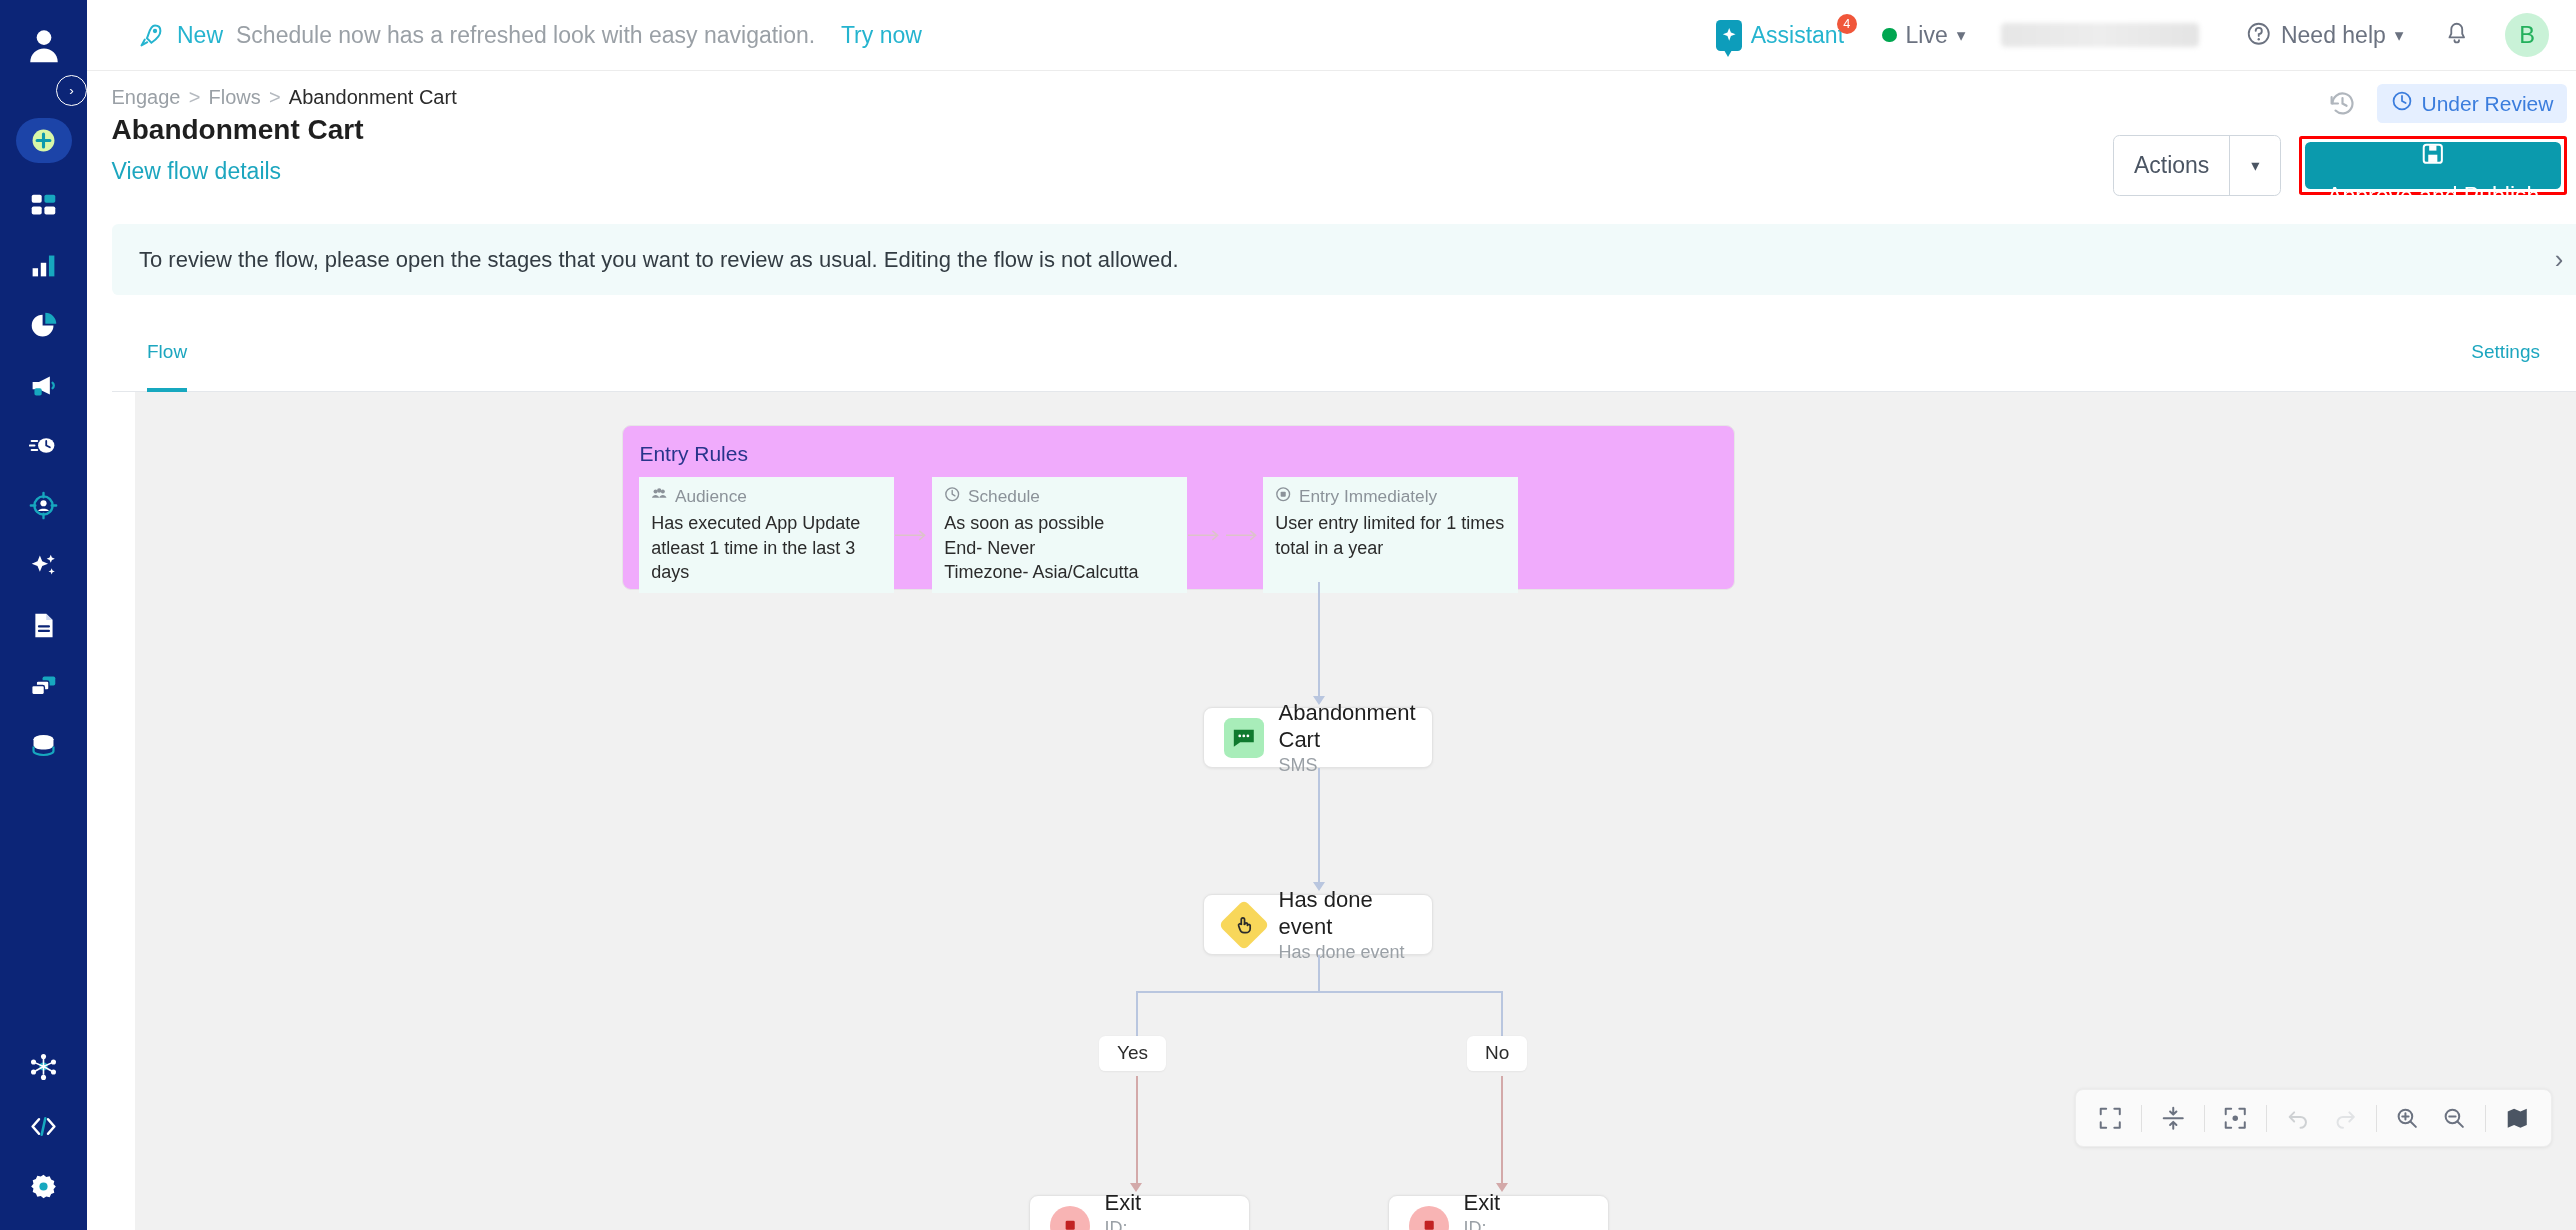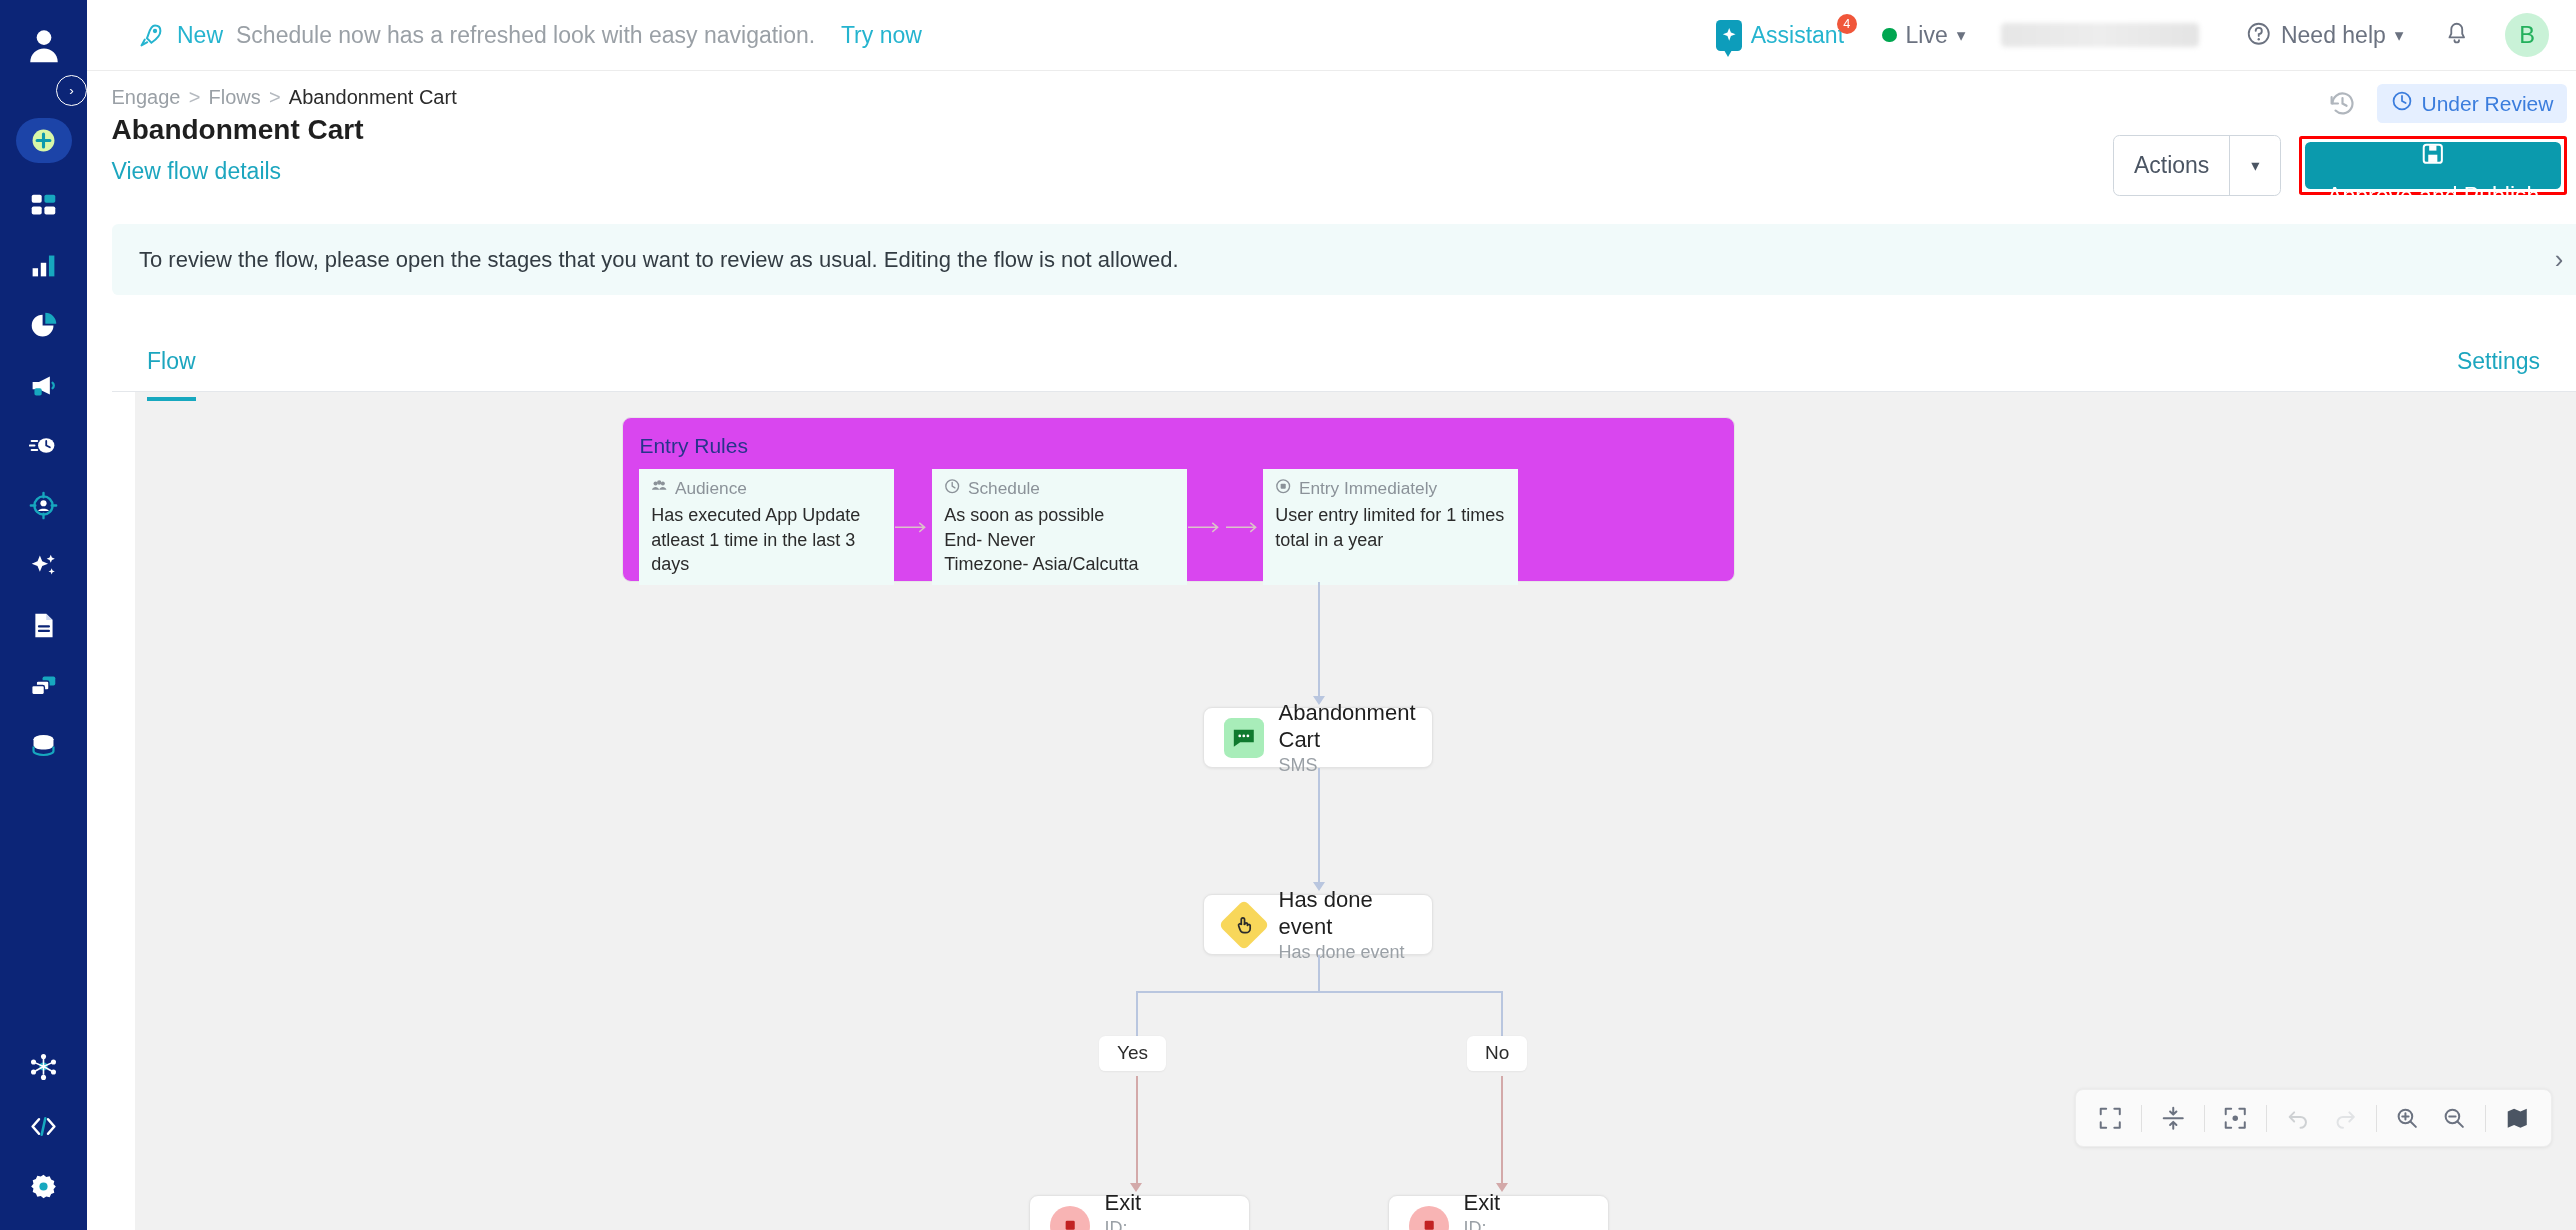--- a/index.html
+++ b/index.html
@@ -192,45 +192,45 @@
 
   
   .tabs-strip {
     position: absolute; left: 112px; top: 312px;
     width: 2464px; height: 80px;
     background: #ffffff;
     border-bottom: 0.9px solid #e4e7eb;
     z-index: 14;
   }
   .tab {
-    position: absolute; top: 9px; height: 80px;
+    position: absolute; top: 0; height: 80px;
     display: flex; align-items: center;
-    font-size: 23px; cursor: pointer;
+    font-size: 19px; cursor: pointer;
   }
   .tab-flow { left: 35px; color: #1ca6bf; }
   .tab-flow:after {
     content: ''; position: absolute; left: 0; bottom: 0;
     width: 100%; height: 4.5px; background: #17a8bf;
   }
   .tab-settings { right: 36px; color: #1ca6bf; }
 
   
   .canvas {
     position: absolute; left: 135px; top: 392px;
     width: 2441px; height: 839px;
     background: #f1f1f1;
     overflow: hidden;
     z-index: 10;
   }
 
   
   .entry-rules {
-    position: absolute; left: 487px; top: 25px;
+    position: absolute; left: 487px; top: 33px;
     width: 1113px; height: 165px;
-    background: #d946ef; border: 0.9px solid #e6e6e6;
+    background: #f0abfc; border: 0.9px solid #e6e6e6;
     border-radius: 9px;
     padding: 15.5px 16.4px;
   }
   .entry-rules-title {
     font-size: 21px; color: #27348b; font-weight: 500;
     margin-bottom: 11px;
   }
   .entry-cells { display: flex; align-items: stretch; }
   .entry-cell {
     width: 255px; min-height: 95px;

